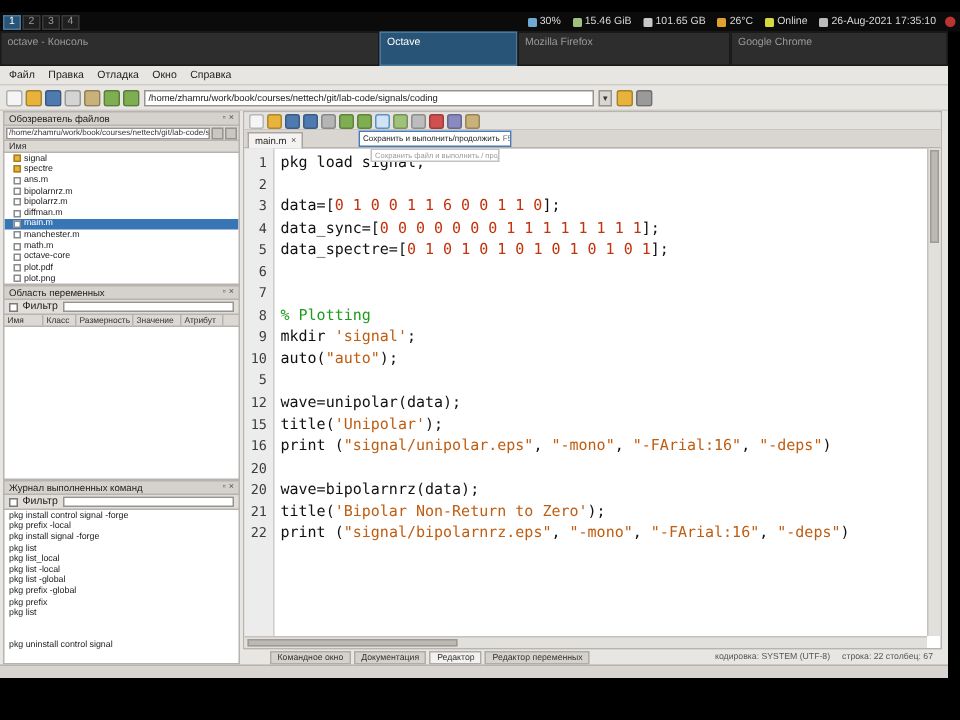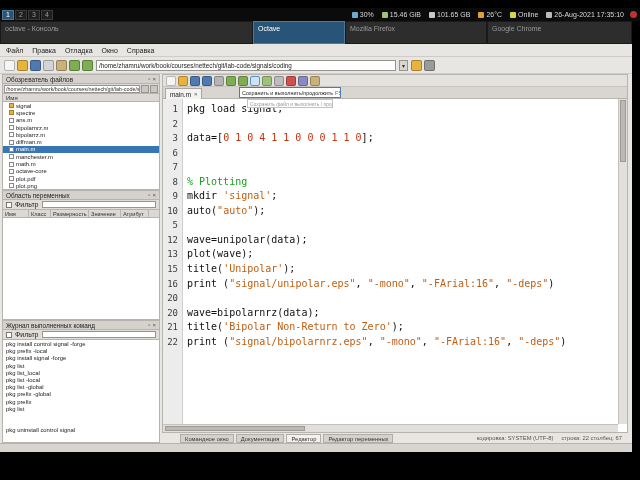--- a/index.html
+++ b/index.html
@@ -306,29 +306,30 @@
       </div>
       <div class="tooltip1">
         <span>Сохранить и выполнить/продолжить</span>
         <span class="f5">F5</span>
       </div>
       <div class="tooltip2">Сохранить файл и выполнить / продолжить</div>
       <div class="gutterbg"></div>
       <div class="codearea" id="code-area">
           <div class="cline"><span class="lnum">1</span><span class="ltxt"><span class="tok-d">pkg load signal;</span></span></div>
           <div class="cline"><span class="lnum">2</span><span class="ltxt"></span></div>
-          <div class="cline"><span class="lnum">3</span><span class="ltxt"><span class="tok-d">data=[</span><span class="tok-n">0 1 0 4 1 1 0 0 0 1 1 0</span><span class="tok-d">];</span></span></div>
+          <div class="cline"><span class="lnum">3</span><span class="ltxt"><span class="tok-d">data=[</span><span class="tok-n">0 1 0 0 1 1 6 0 0 1 1 0</span><span class="tok-d">];</span></span></div>
+          <div class="cline"><span class="lnum">4</span><span class="ltxt"><span class="tok-d">data_sync=[</span><span class="tok-n">0 0 0 0 0 0 0 1 1 1 1 1 1 1 1</span><span class="tok-d">];</span></span></div>
+          <div class="cline"><span class="lnum">5</span><span class="ltxt"><span class="tok-d">data_spectre=[</span><span class="tok-n">0 1 0 1 0 1 0 1 0 1 0 1 0 1</span><span class="tok-d">];</span></span></div>
           <div class="cline"><span class="lnum">6</span><span class="ltxt"></span></div>
           <div class="cline"><span class="lnum">7</span><span class="ltxt"></span></div>
           <div class="cline"><span class="lnum">8</span><span class="ltxt"><span class="tok-c">% Plotting</span></span></div>
           <div class="cline"><span class="lnum">9</span><span class="ltxt"><span class="tok-d">mkdir </span><span class="tok-s">'signal'</span><span class="tok-d">;</span></span></div>
           <div class="cline"><span class="lnum">10</span><span class="ltxt"><span class="tok-d">auto(</span><span class="tok-s">"auto"</span><span class="tok-d">);</span></span></div>
           <div class="cline"><span class="lnum">5</span><span class="ltxt"></span></div>
           <div class="cline"><span class="lnum">12</span><span class="ltxt"><span class="tok-d">wave=unipolar(data);</span></span></div>
-          <div class="cline"><span class="lnum">13</span><span class="ltxt"><span class="tok-d">plot(wave);</span></span></div>
           <div class="cline"><span class="lnum">15</span><span class="ltxt"><span class="tok-d">title(</span><span class="tok-s">'Unipolar'</span><span class="tok-d">);</span></span></div>
           <div class="cline"><span class="lnum">16</span><span class="ltxt"><span class="tok-d">print (</span><span class="tok-s">"signal/unipolar.eps"</span><span class="tok-d">, </span><span class="tok-s">"-mono"</span><span class="tok-d">, </span><span class="tok-s">"-FArial:16"</span><span class="tok-d">, </span><span class="tok-s">"-deps"</span><span class="tok-d">)</span></span></div>
           <div class="cline"><span class="lnum">20</span><span class="ltxt"></span></div>
           <div class="cline"><span class="lnum">20</span><span class="ltxt"><span class="tok-d">wave=bipolarnrz(data);</span></span></div>
           <div class="cline"><span class="lnum">21</span><span class="ltxt"><span class="tok-d">title(</span><span class="tok-s">'Bipolar Non-Return to Zero'</span><span class="tok-d">);</span></span></div>
           <div class="cline"><span class="lnum">22</span><span class="ltxt"><span class="tok-d">print (</span><span class="tok-s">"signal/bipolarnrz.eps"</span><span class="tok-d">, </span><span class="tok-s">"-mono"</span><span class="tok-d">, </span><span class="tok-s">"-FArial:16"</span><span class="tok-d">, </span><span class="tok-s">"-deps"</span><span class="tok-d">)</span></span></div>
         </div>
       <div class="vscroll">
           <div class="vthumb"></div>
         </div>

